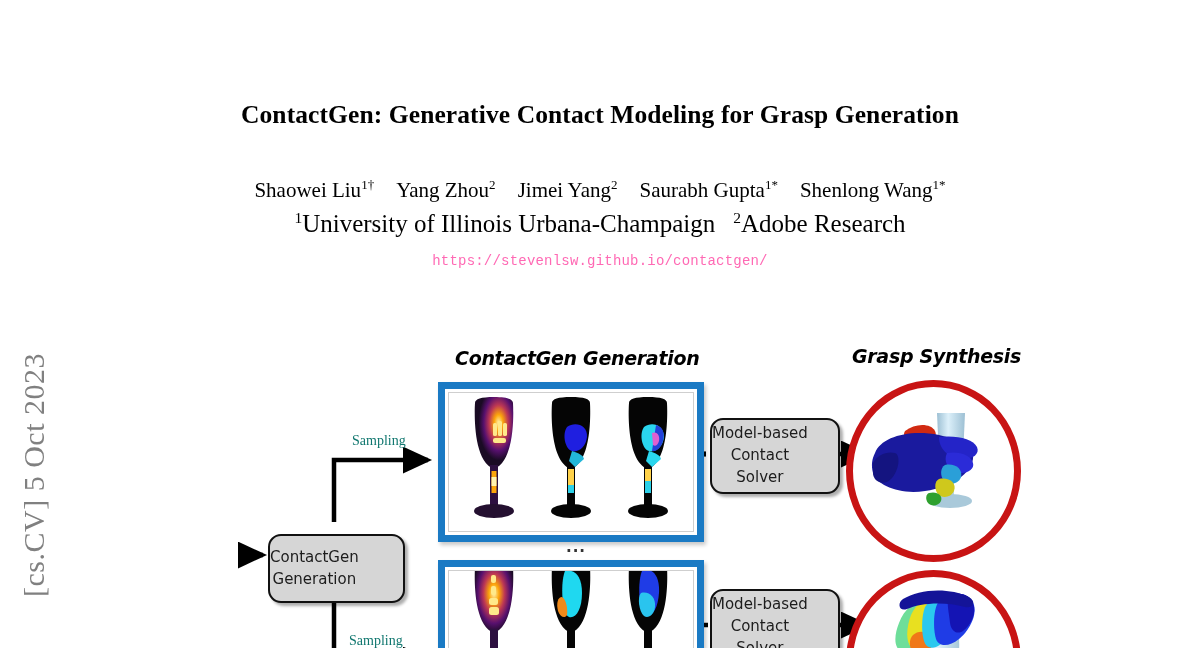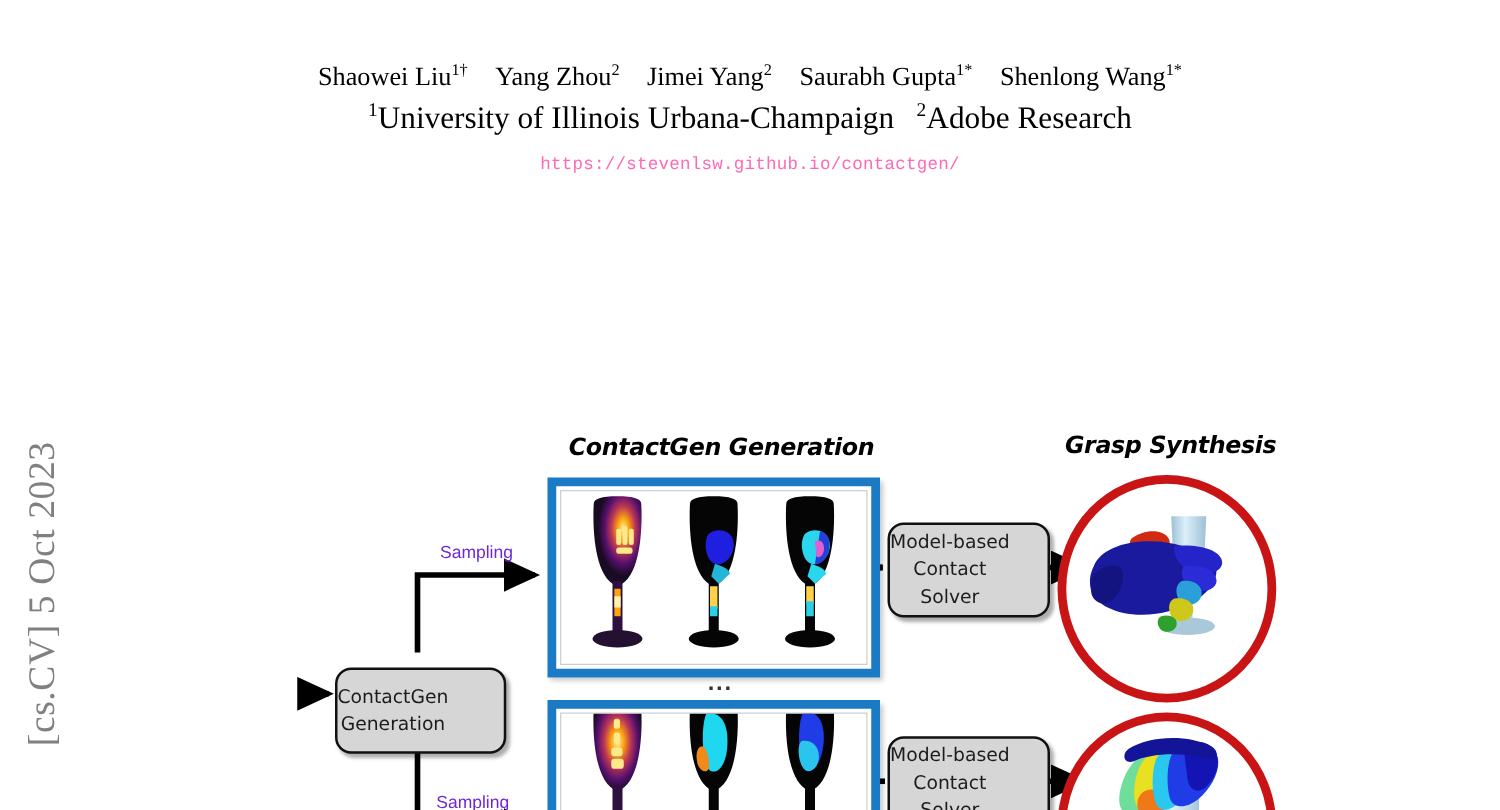--- a/index.html
+++ b/index.html
@@ -96,23 +96,23 @@
   .node-label {
     font-family: "DejaVu Sans", sans-serif;
     font-size: 15px;
     color: #1c1c1c;
     text-align: center;
     line-height: 1.45;
     white-space: nowrap;
   }
   .edge-label {
     position: absolute;
-    font-family: Liberation Sans, sans-serif;
+    font-family: Liberation Serif, serif;
     font-size: 14px;
-    color: #6d28d9;
+    color: #0f766e;
     white-space: nowrap;
   }
   #lbl-sampling-1 { left: 352px; top: 103px; }
   #lbl-sampling-2 { left: 349px; top: 303px; }
 
   
   .proc-box {
     position: absolute;
     background: #d6d6d6;
     border: 2.5px solid #111;
@@ -176,20 +176,21 @@
 
   svg.layer { position: absolute; left: 0; top: 0; overflow: visible; }
 </style>
 </head>
 <body>
 
 <div id="arxiv-stamp">[cs.CV]  5 Oct 2023</div>
 
 <div id="paper-head">
 
+  <div id="paper-title">ContactGen: Generative Contact Modeling for Grasp Generation</div>
 
   <div id="author-line">
     <span class="author"><span>Shaowei Liu</span><sup>1†</sup></span><span class="author"><span>Yang Zhou</span><sup>2</sup></span><span class="author"><span>Jimei Yang</span><sup>2</sup></span><span class="author"><span>Saurabh Gupta</span><sup>1*</sup></span><span class="author"><span>Shenlong Wang</span><sup>1*</sup></span>
   </div>
 
   <div id="affil-line">
     <span class="affil"><sup>1</sup><span>University of Illinois Urbana-Champaign</span></span><span class="affil"><sup>2</sup><span>Adobe Research</span></span>
   </div>
 
   <div id="project-url" style="color: rgb(255, 105, 180);">https://stevenlsw.github.io/contactgen/</div>

